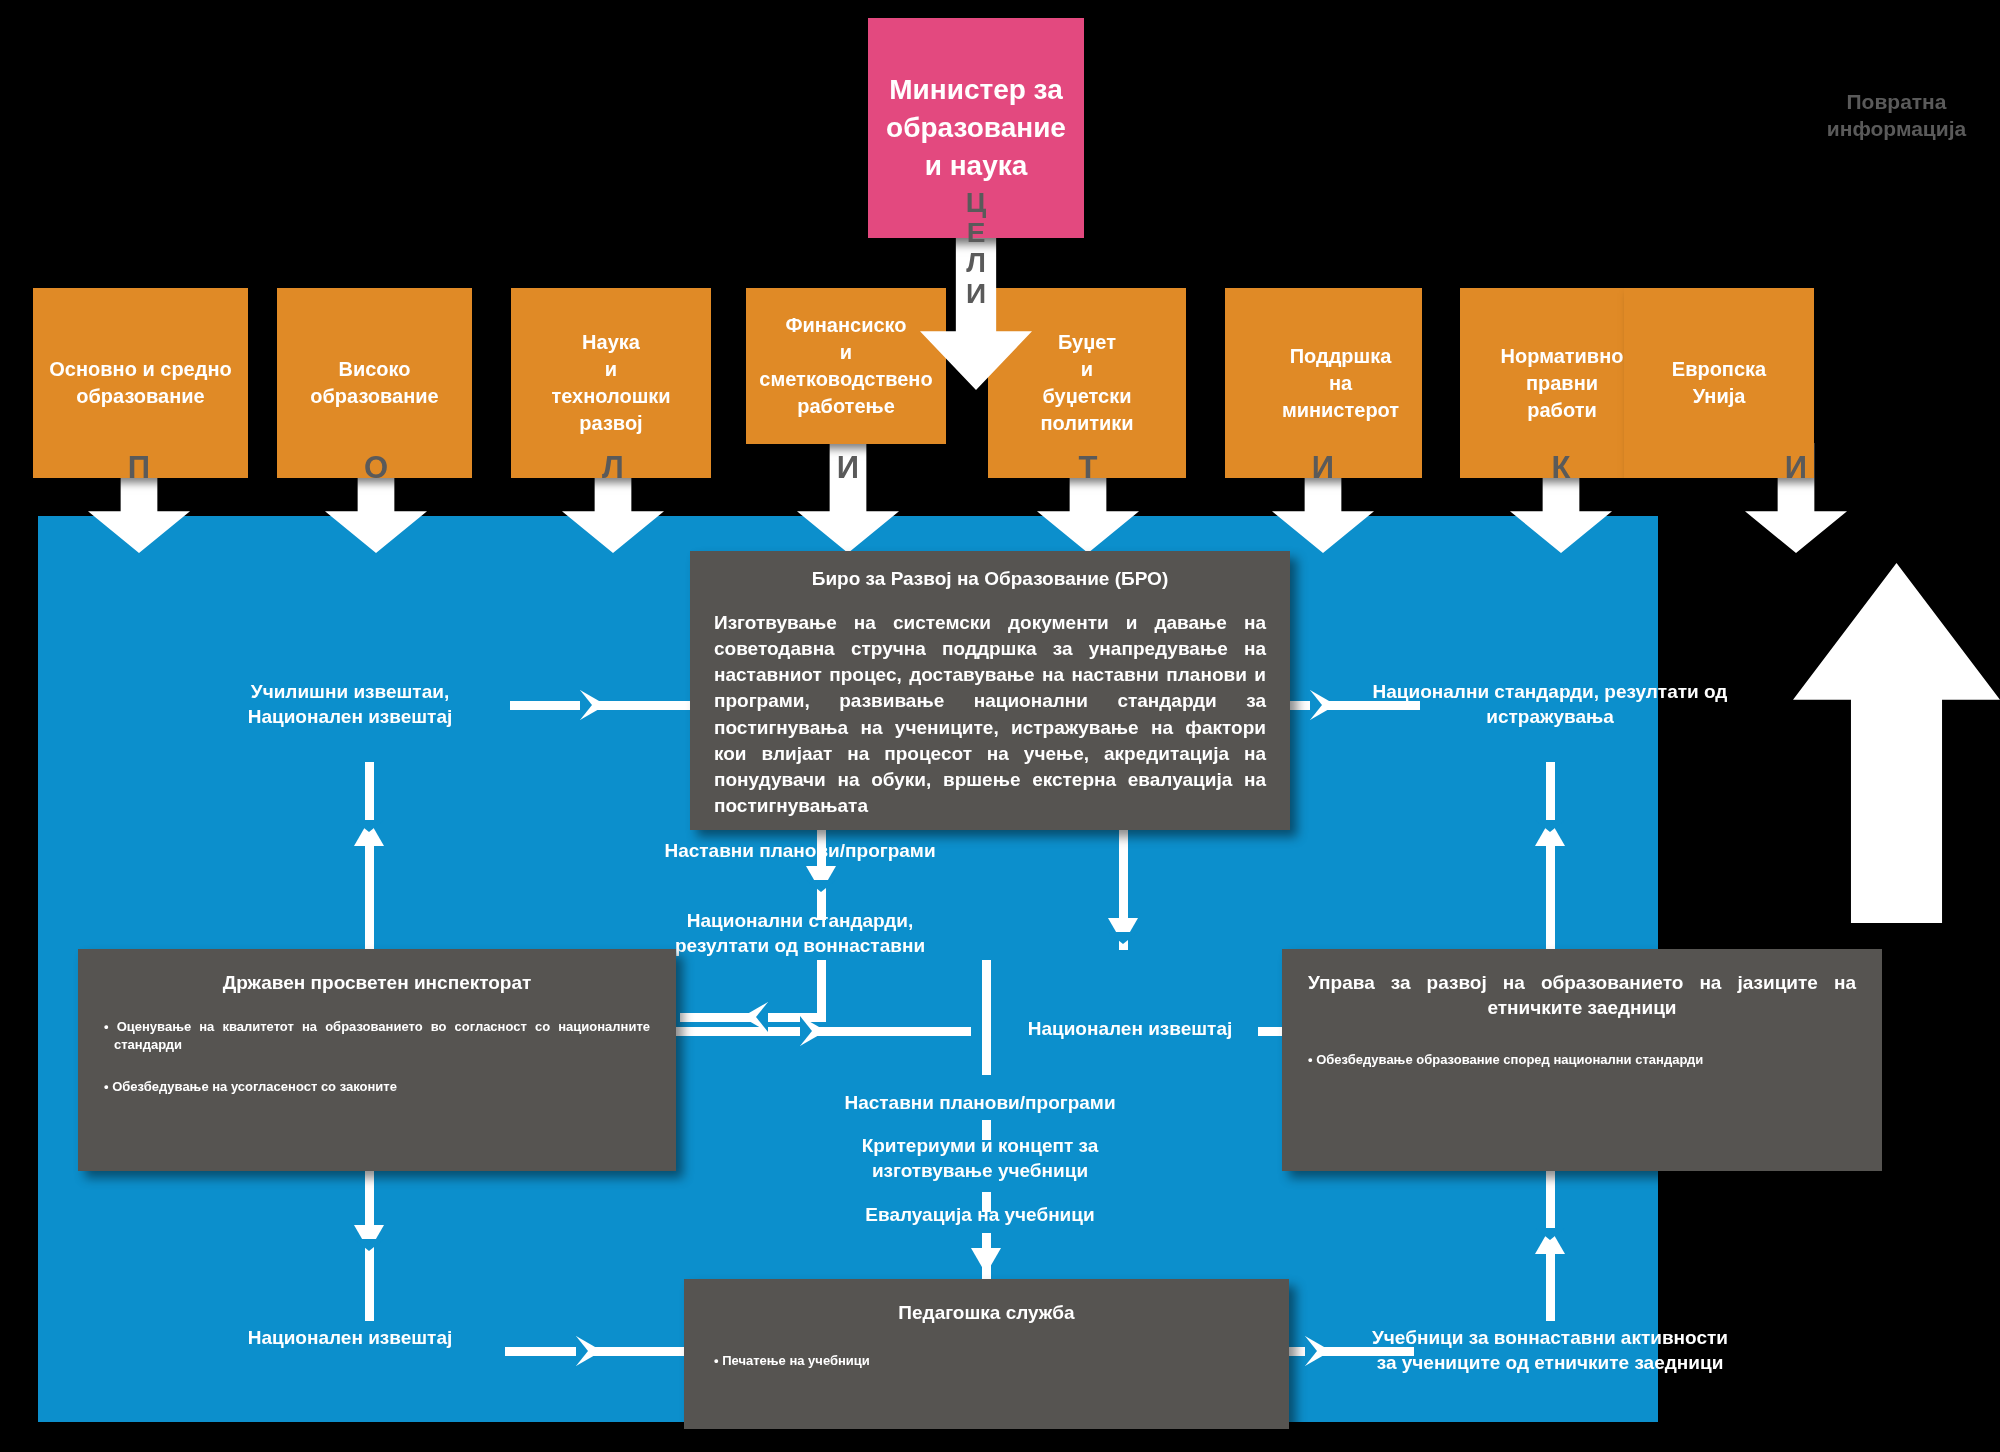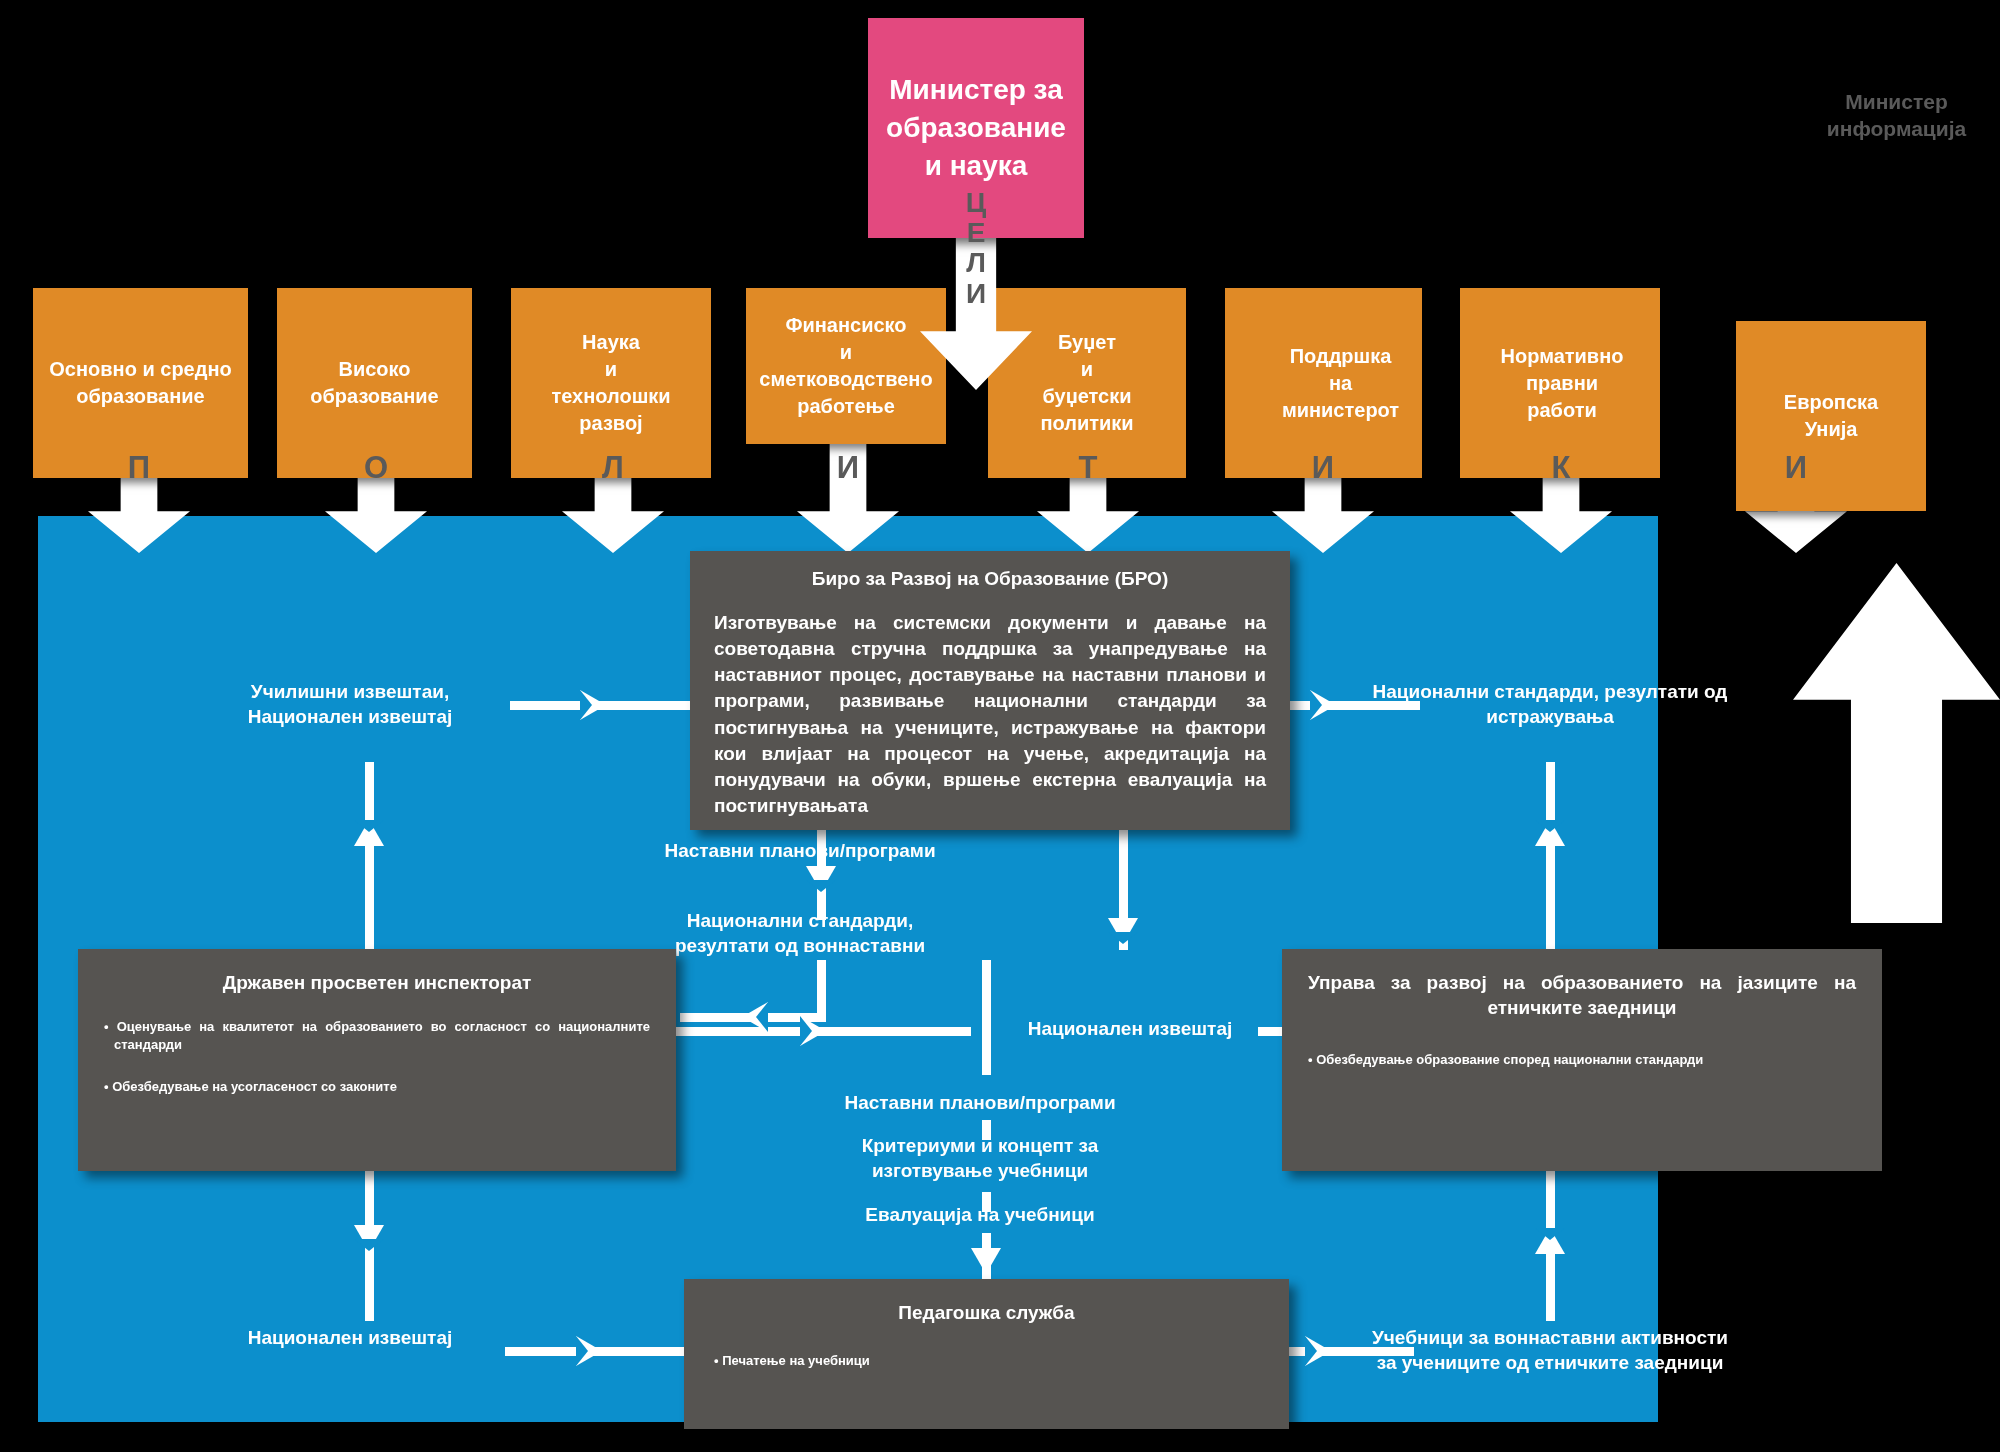--- a/index.html
+++ b/index.html
@@ -132,21 +132,21 @@
   <div class="orange-box" style="left:988px;top:288px;width:198px;height:190px;white-space:pre-line;">Буџет
 и
 буџетски
 политики</div>
   <div class="orange-box" style="left:1225px;top:288px;width:197px;height:190px;white-space:pre-line;padding-left:40px;">Поддршка
 на
 министерот</div>
   <div class="orange-box" style="left:1460px;top:288px;width:200px;height:190px;white-space:pre-line;padding-left:10px;">Нормативно
 правни
 работи</div>
-  <div class="orange-box" style="left:1736px;top:288px;width:190px;height:190px;white-space:pre-line;margin-top:33px;">Европска
+  <div class="orange-box" style="left:1624px;top:288px;width:190px;height:190px;white-space:pre-line;">Европска
 Унија</div>
 
   <div class="down-arrow" style="left:88px;top:443px;width:102px;height:110px;">
       <div class="shape"></div>
     </div>
   <div class="arrow-letter" style="left:88px;width:102px;top:450px;">П</div>
 
   <div class="down-arrow" style="left:325px;top:443px;width:102px;height:110px;">
       <div class="shape"></div>
     </div>
@@ -199,21 +199,21 @@
   </div>
 
   <div class="gray-box" style="left:684px;top:1279px;width:605px;height:150px;padding:22px 30px;">
     <div class="gray-title">Педагошка служба</div>
     <div class="bullet-line" style="margin-top:26px;text-align:left;">• Печатење на учебници</div>
   </div>
 
   <div class="fb-arrow" style="left:1793px;top:563px;width:207px;height:360px;">
     <div class="shape"></div>
   </div>
-  <div class="fb-text" style="left:1793px;width:207px;white-space:pre-line;">Министер
+  <div class="fb-text" style="left:1793px;width:207px;white-space:pre-line;">Повратна
 информација</div>
 
   <div class="blue-label" style="left:205px;top:679px;width:290px;white-space:pre-line;">Училишни извештаи,
 Национален извештај</div>
   <div class="line-h" style="left:510px;top:701px;width:180px;"></div>
   <div class="tri-r" style="left:580px;top:690px;"></div>
   <div class="notch-r" style="left:580px;top:690px;"></div>
 
   <div class="line-h" style="left:1290px;top:701px;width:130px;"></div>
   <div class="tri-r" style="left:1310px;top:690px;"></div>

